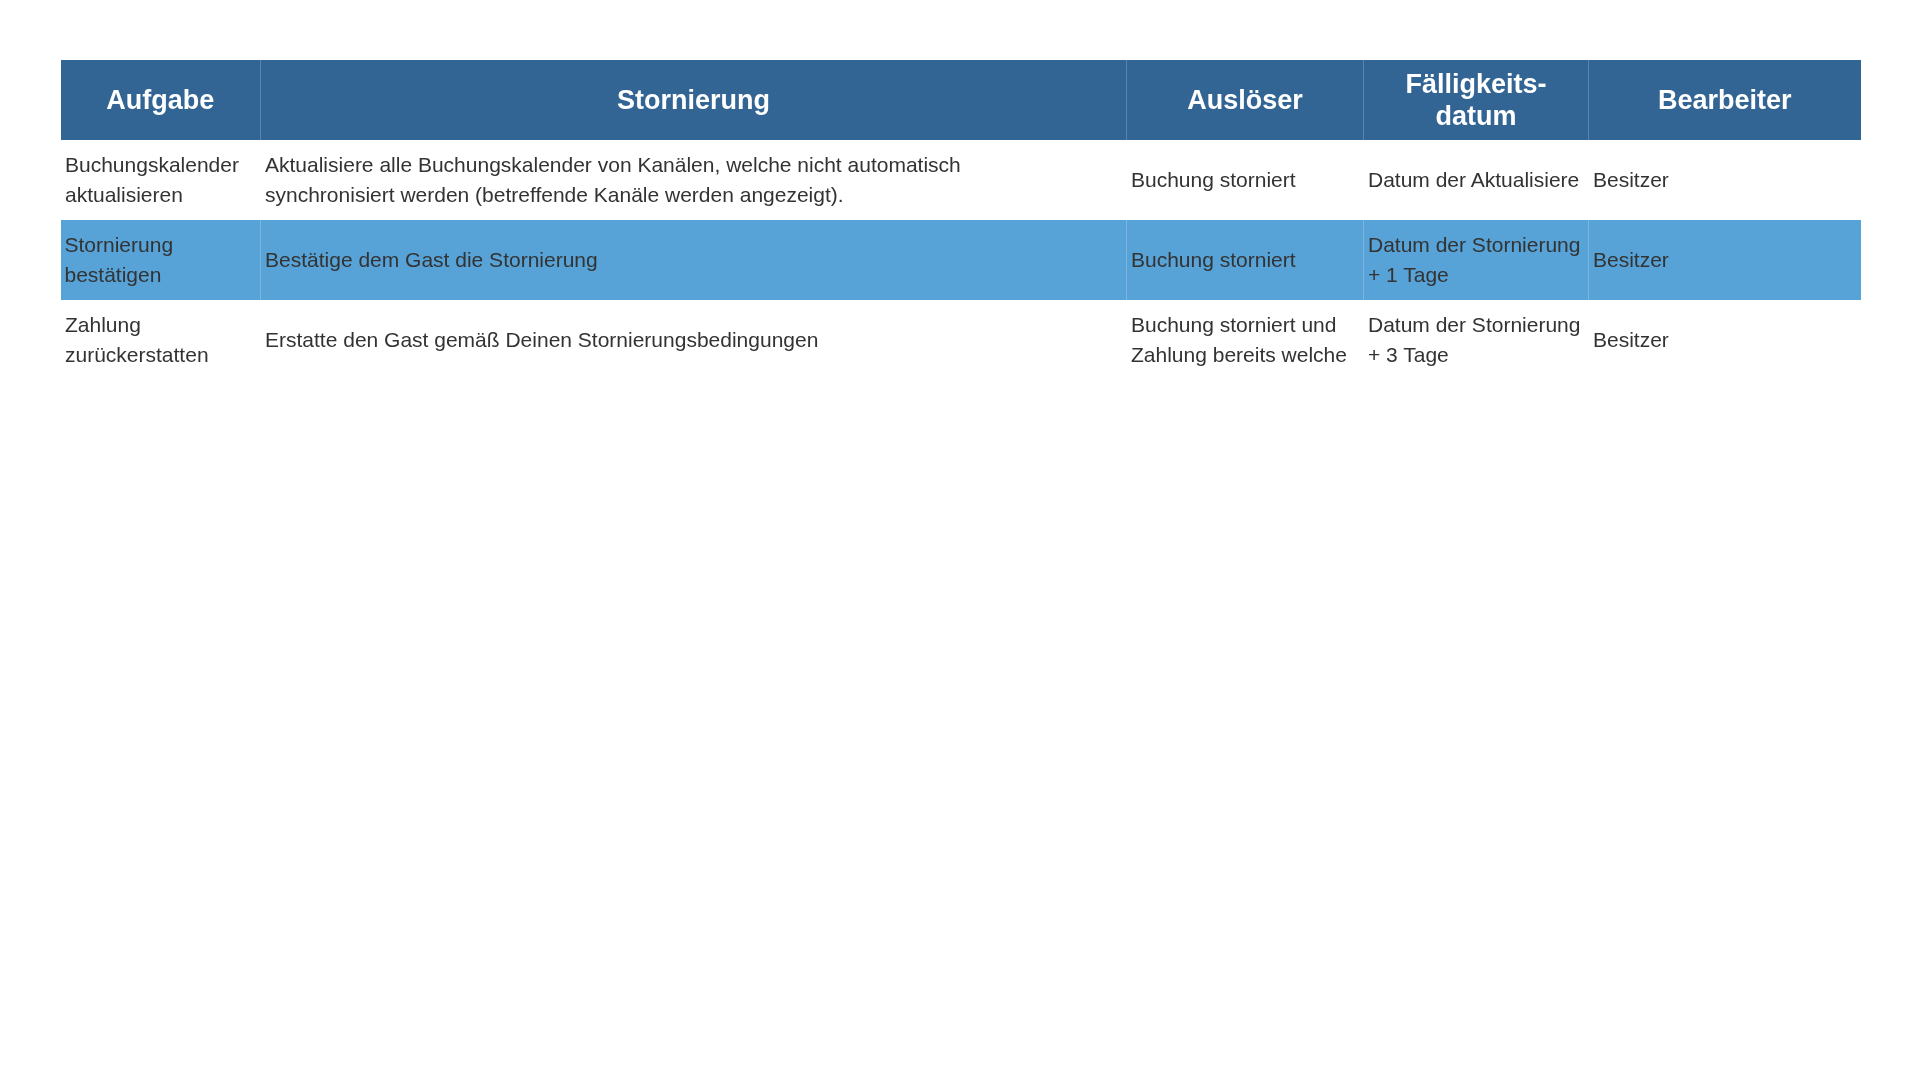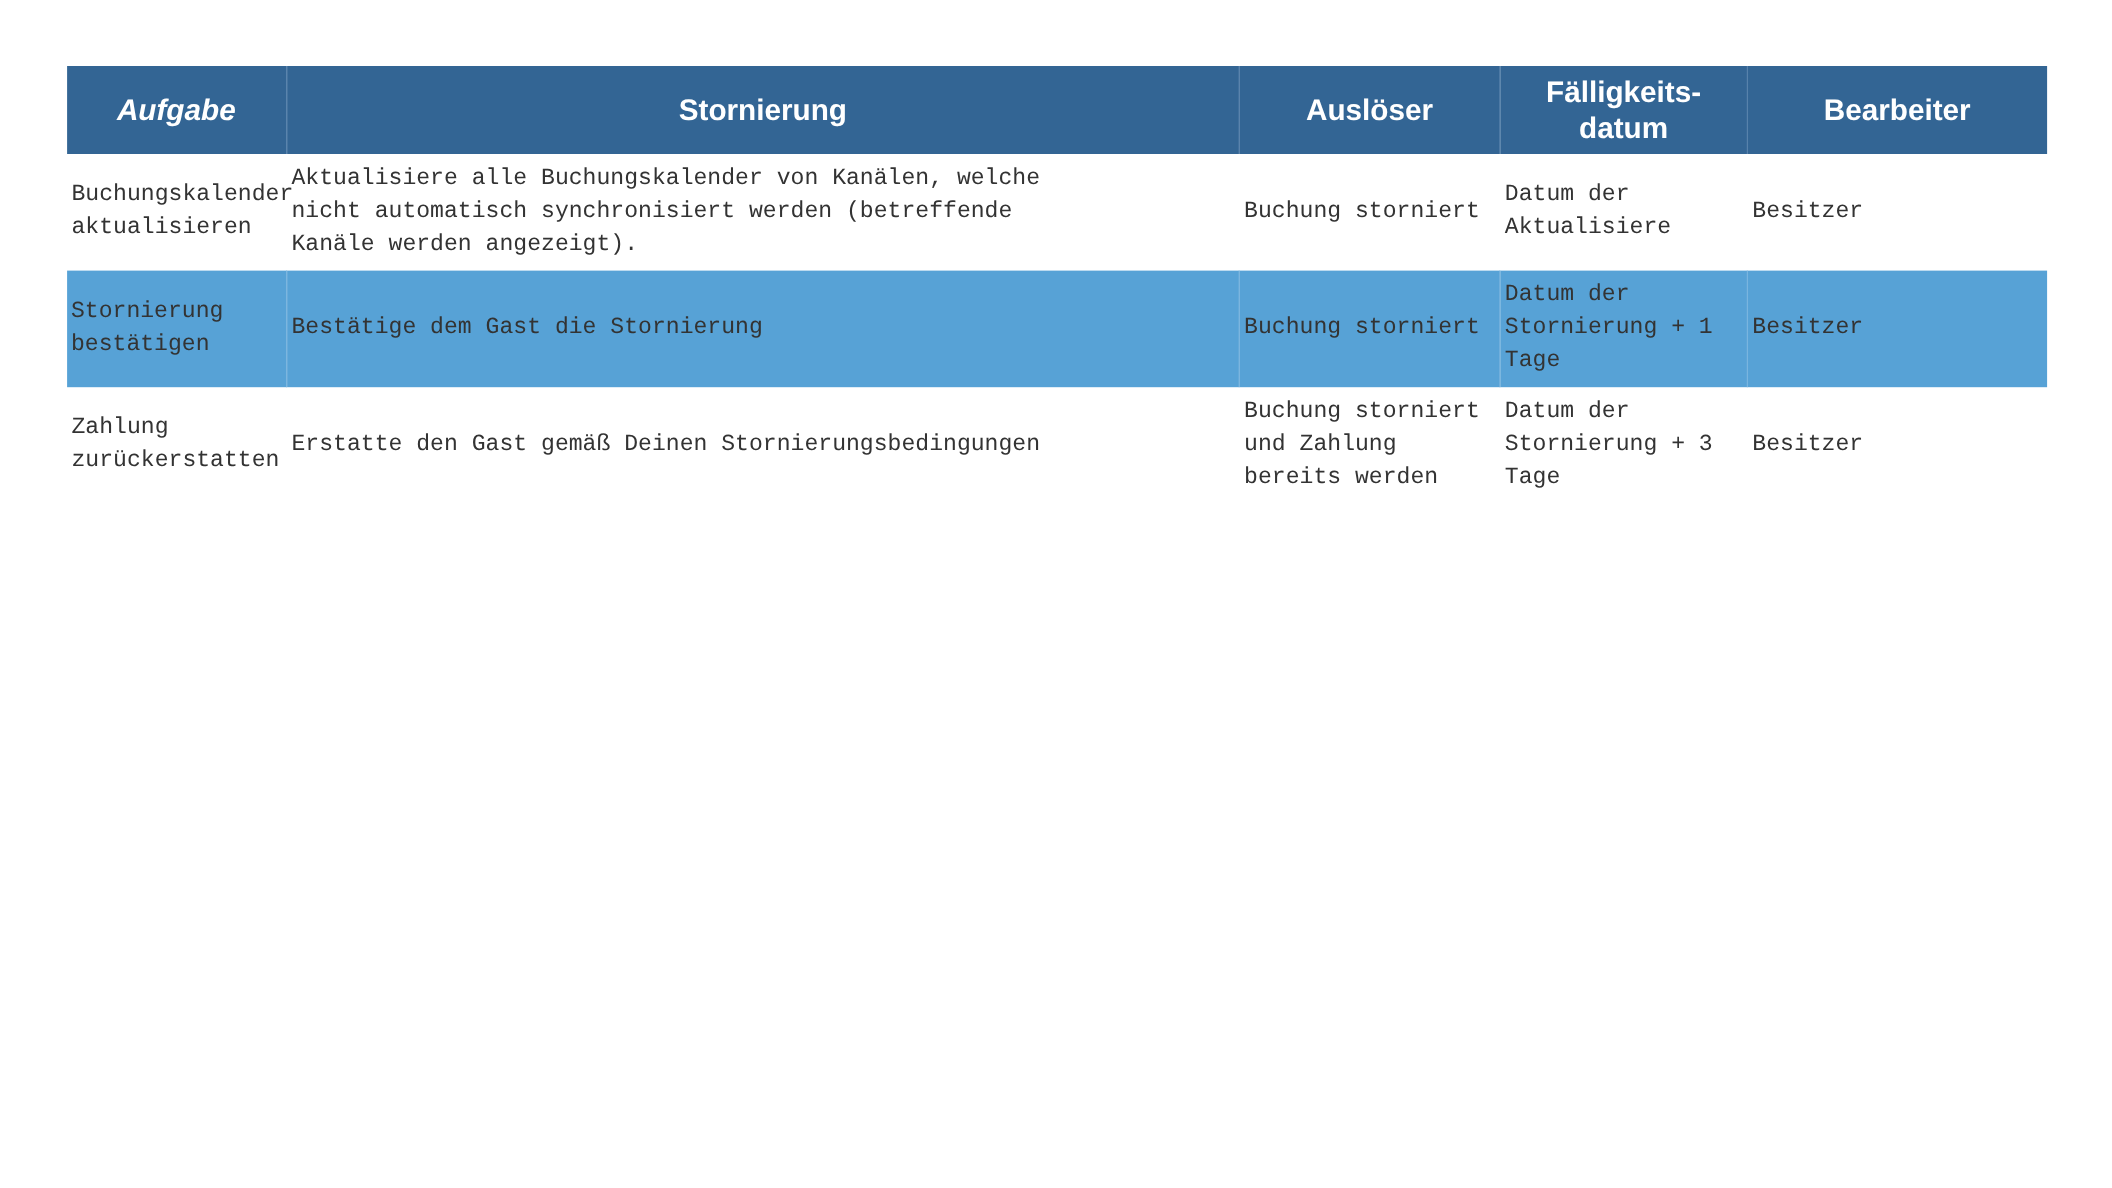--- a/index.html
+++ b/index.html
@@ -5,24 +5,24 @@
   html, body { margin:0; padding:0; background:#ffffff; }
   body { width:1920px; height:1080px; position:relative; overflow:hidden;
          font-family:"Liberation Sans", "DejaVu Sans", sans-serif; color:#333333; }
   table { position:absolute; left:60px; top:60px; width:1800px;
           border-collapse:collapse; table-layout:fixed; }
   col.c1 { width:200px; } col.c2 { width:866px; } col.c3 { width:237px; }
   col.c4 { width:225px; } col.c5 { width:272px; }
   thead th { background:#336594; color:#ffffff; font-weight:bold; font-size:27px;
              height:80px; padding:0 4px; text-align:center; line-height:32px;
              border-left:1px solid #5a84ad; }
-  thead th:first-child { border-left:none;font-style:italic; }
+  thead th:first-child { border-left:none; }
   tbody td { font-size:21px; line-height:30px; padding:8px 4px; vertical-align:middle;
              height:64px; box-sizing:border-box; border-left:1px solid transparent; }
-  tbody tr { height:96px;font-family:Liberation Mono, monospace; }
+  tbody tr { height:80px; }
   tbody tr.hl td { background:#57a2d6; border-left:1px solid #7cb6df; }
   tbody tr.hl td:first-child { border-left:none;margin-left:28px; }
 </style>
 </head>
 <body>
 
 <table>
   <colgroup>
       <col class="c1">
       <col class="c2">
@@ -51,18 +51,18 @@
     <tr class="hl">
       <td style="padding-right:60px;">Stornierung bestätigen</td>
       <td>Bestätige dem Gast die Stornierung</td>
       <td>Buchung storniert</td>
       <td>Datum der Stornierung + 1 Tage</td>
       <td>Besitzer</td>
     </tr>
     <tr>
       <td style="padding-right:40px;">Zahlung zurückerstatten</td>
       <td>Erstatte den Gast gemäß Deinen Stornierungsbedingungen</td>
-      <td>Buchung storniert und Zahlung bereits werden</td>
+      <td>Buchung storniert und Zahlung bereits welche</td>
       <td>Datum der Stornierung + 3 Tage</td>
       <td>Besitzer</td>
     </tr>
   </tbody>
 </table>
 
 </body></html>

